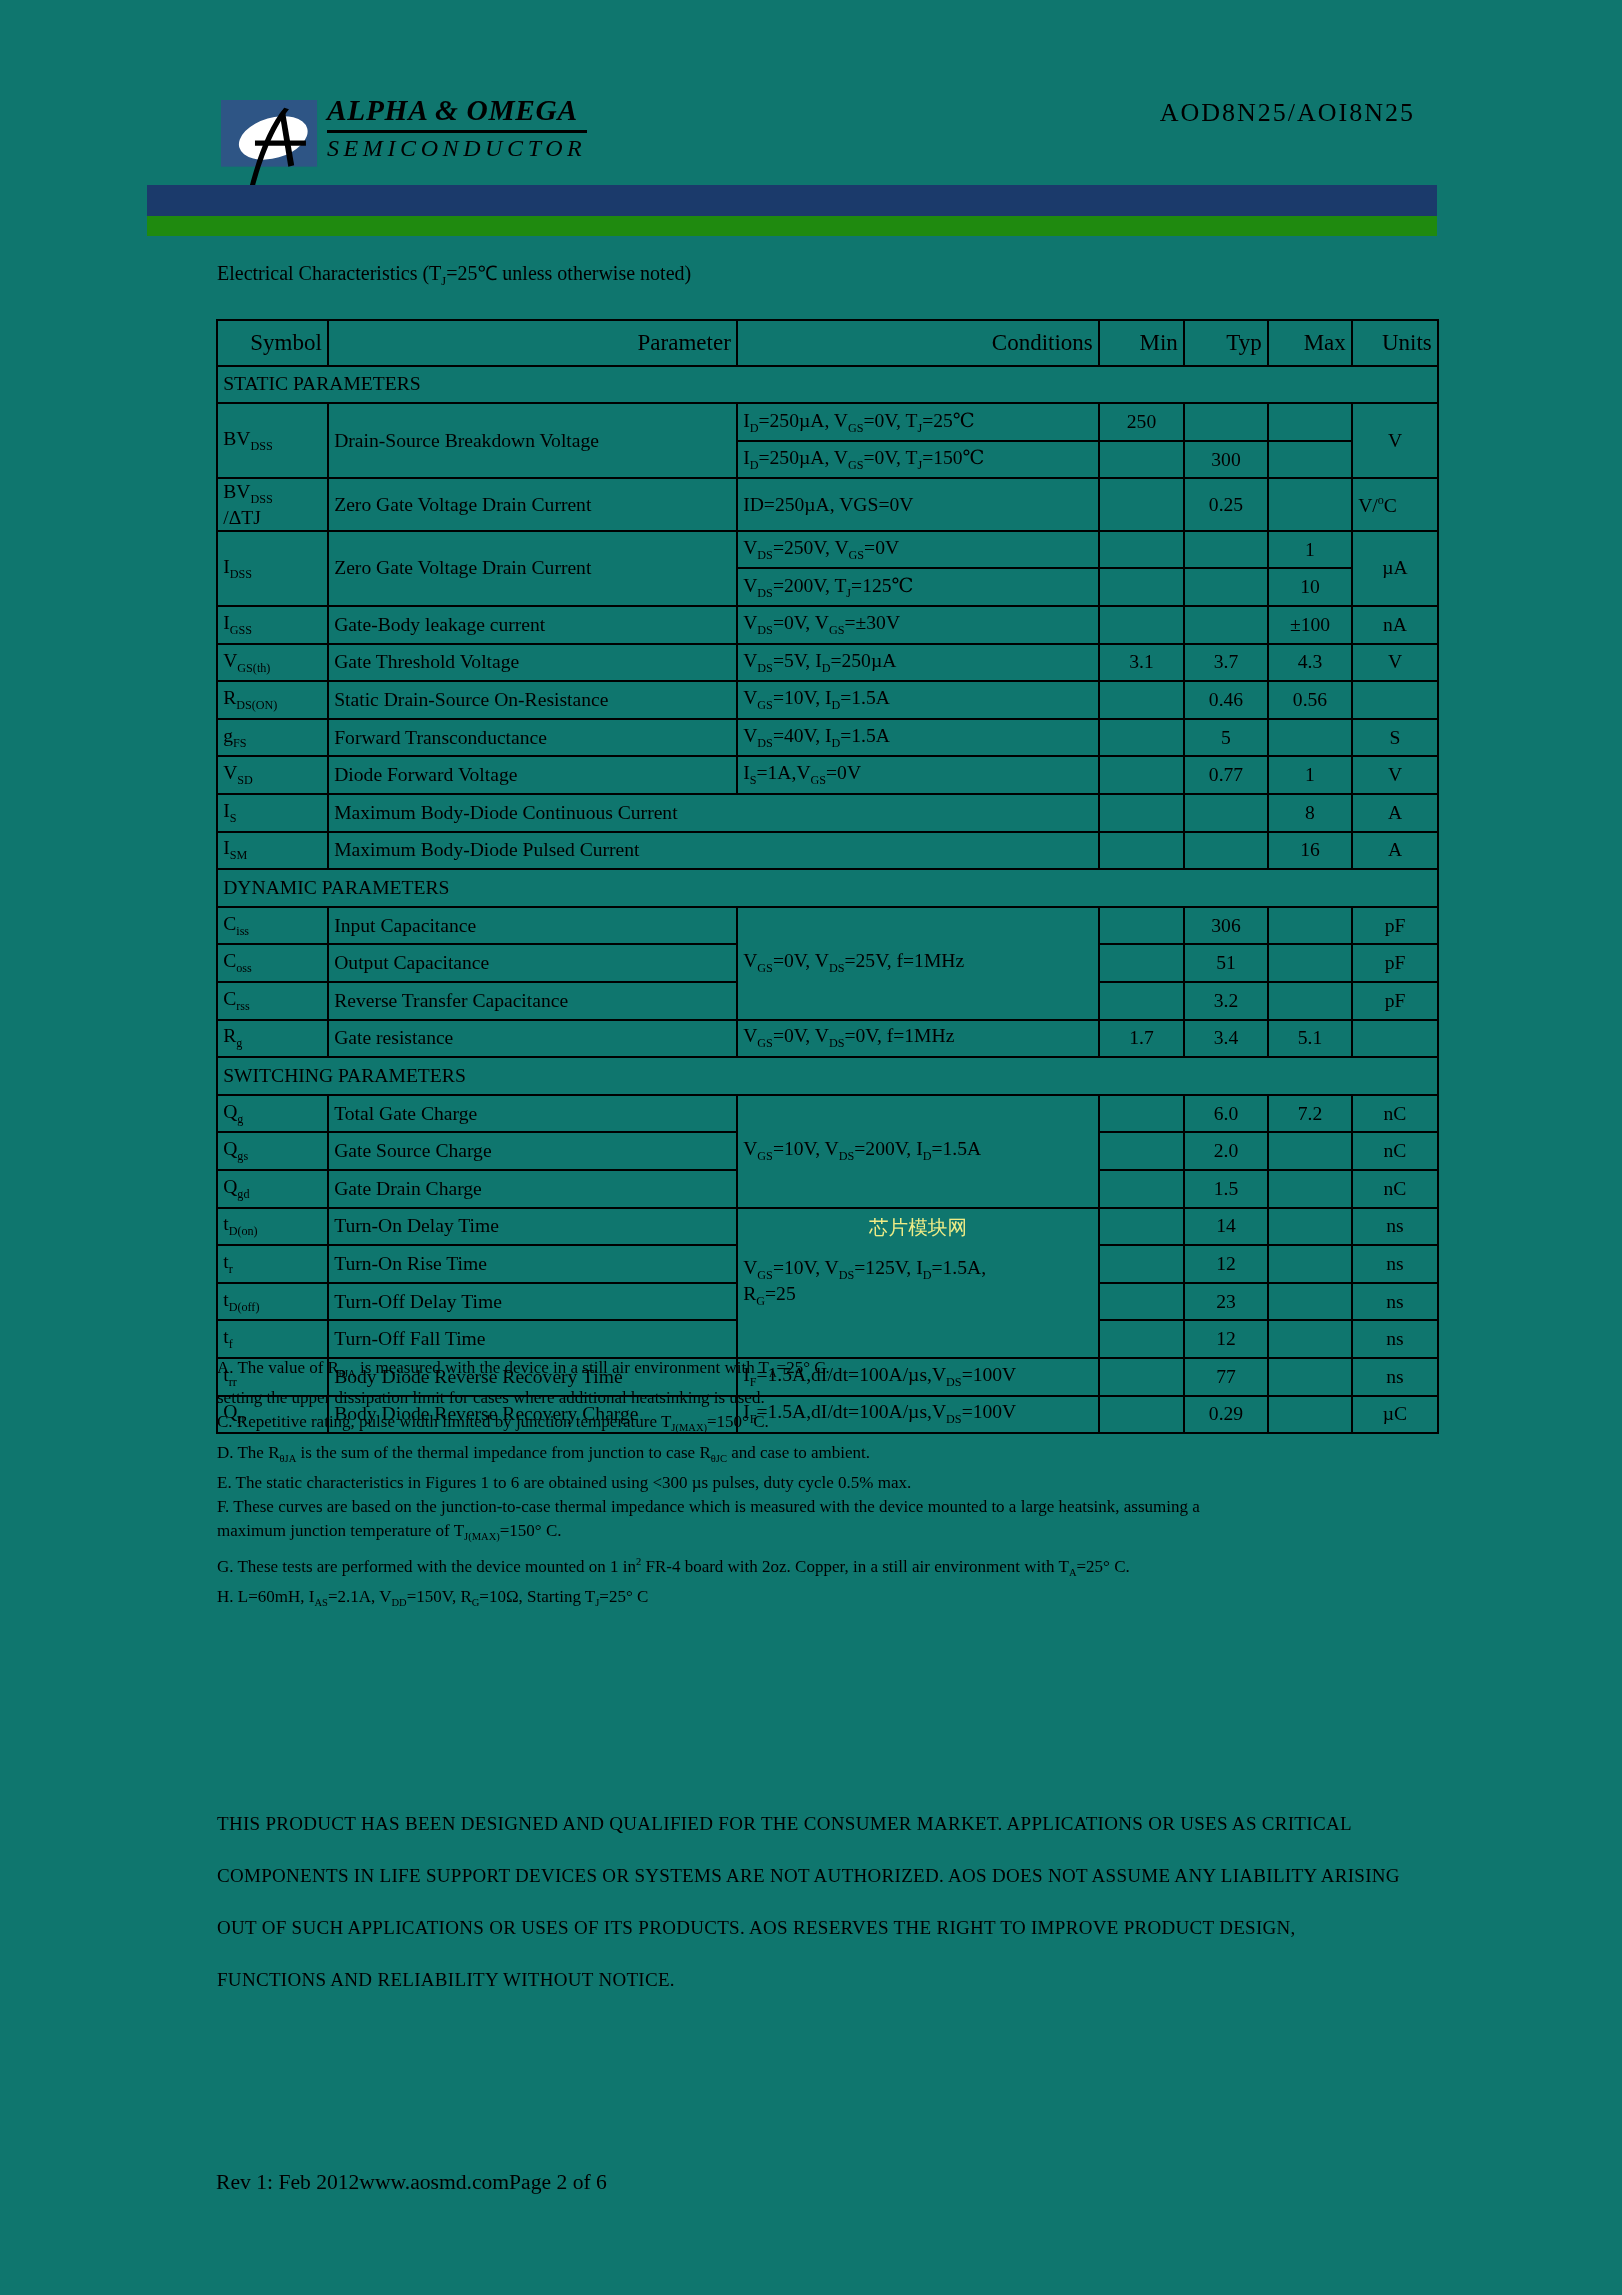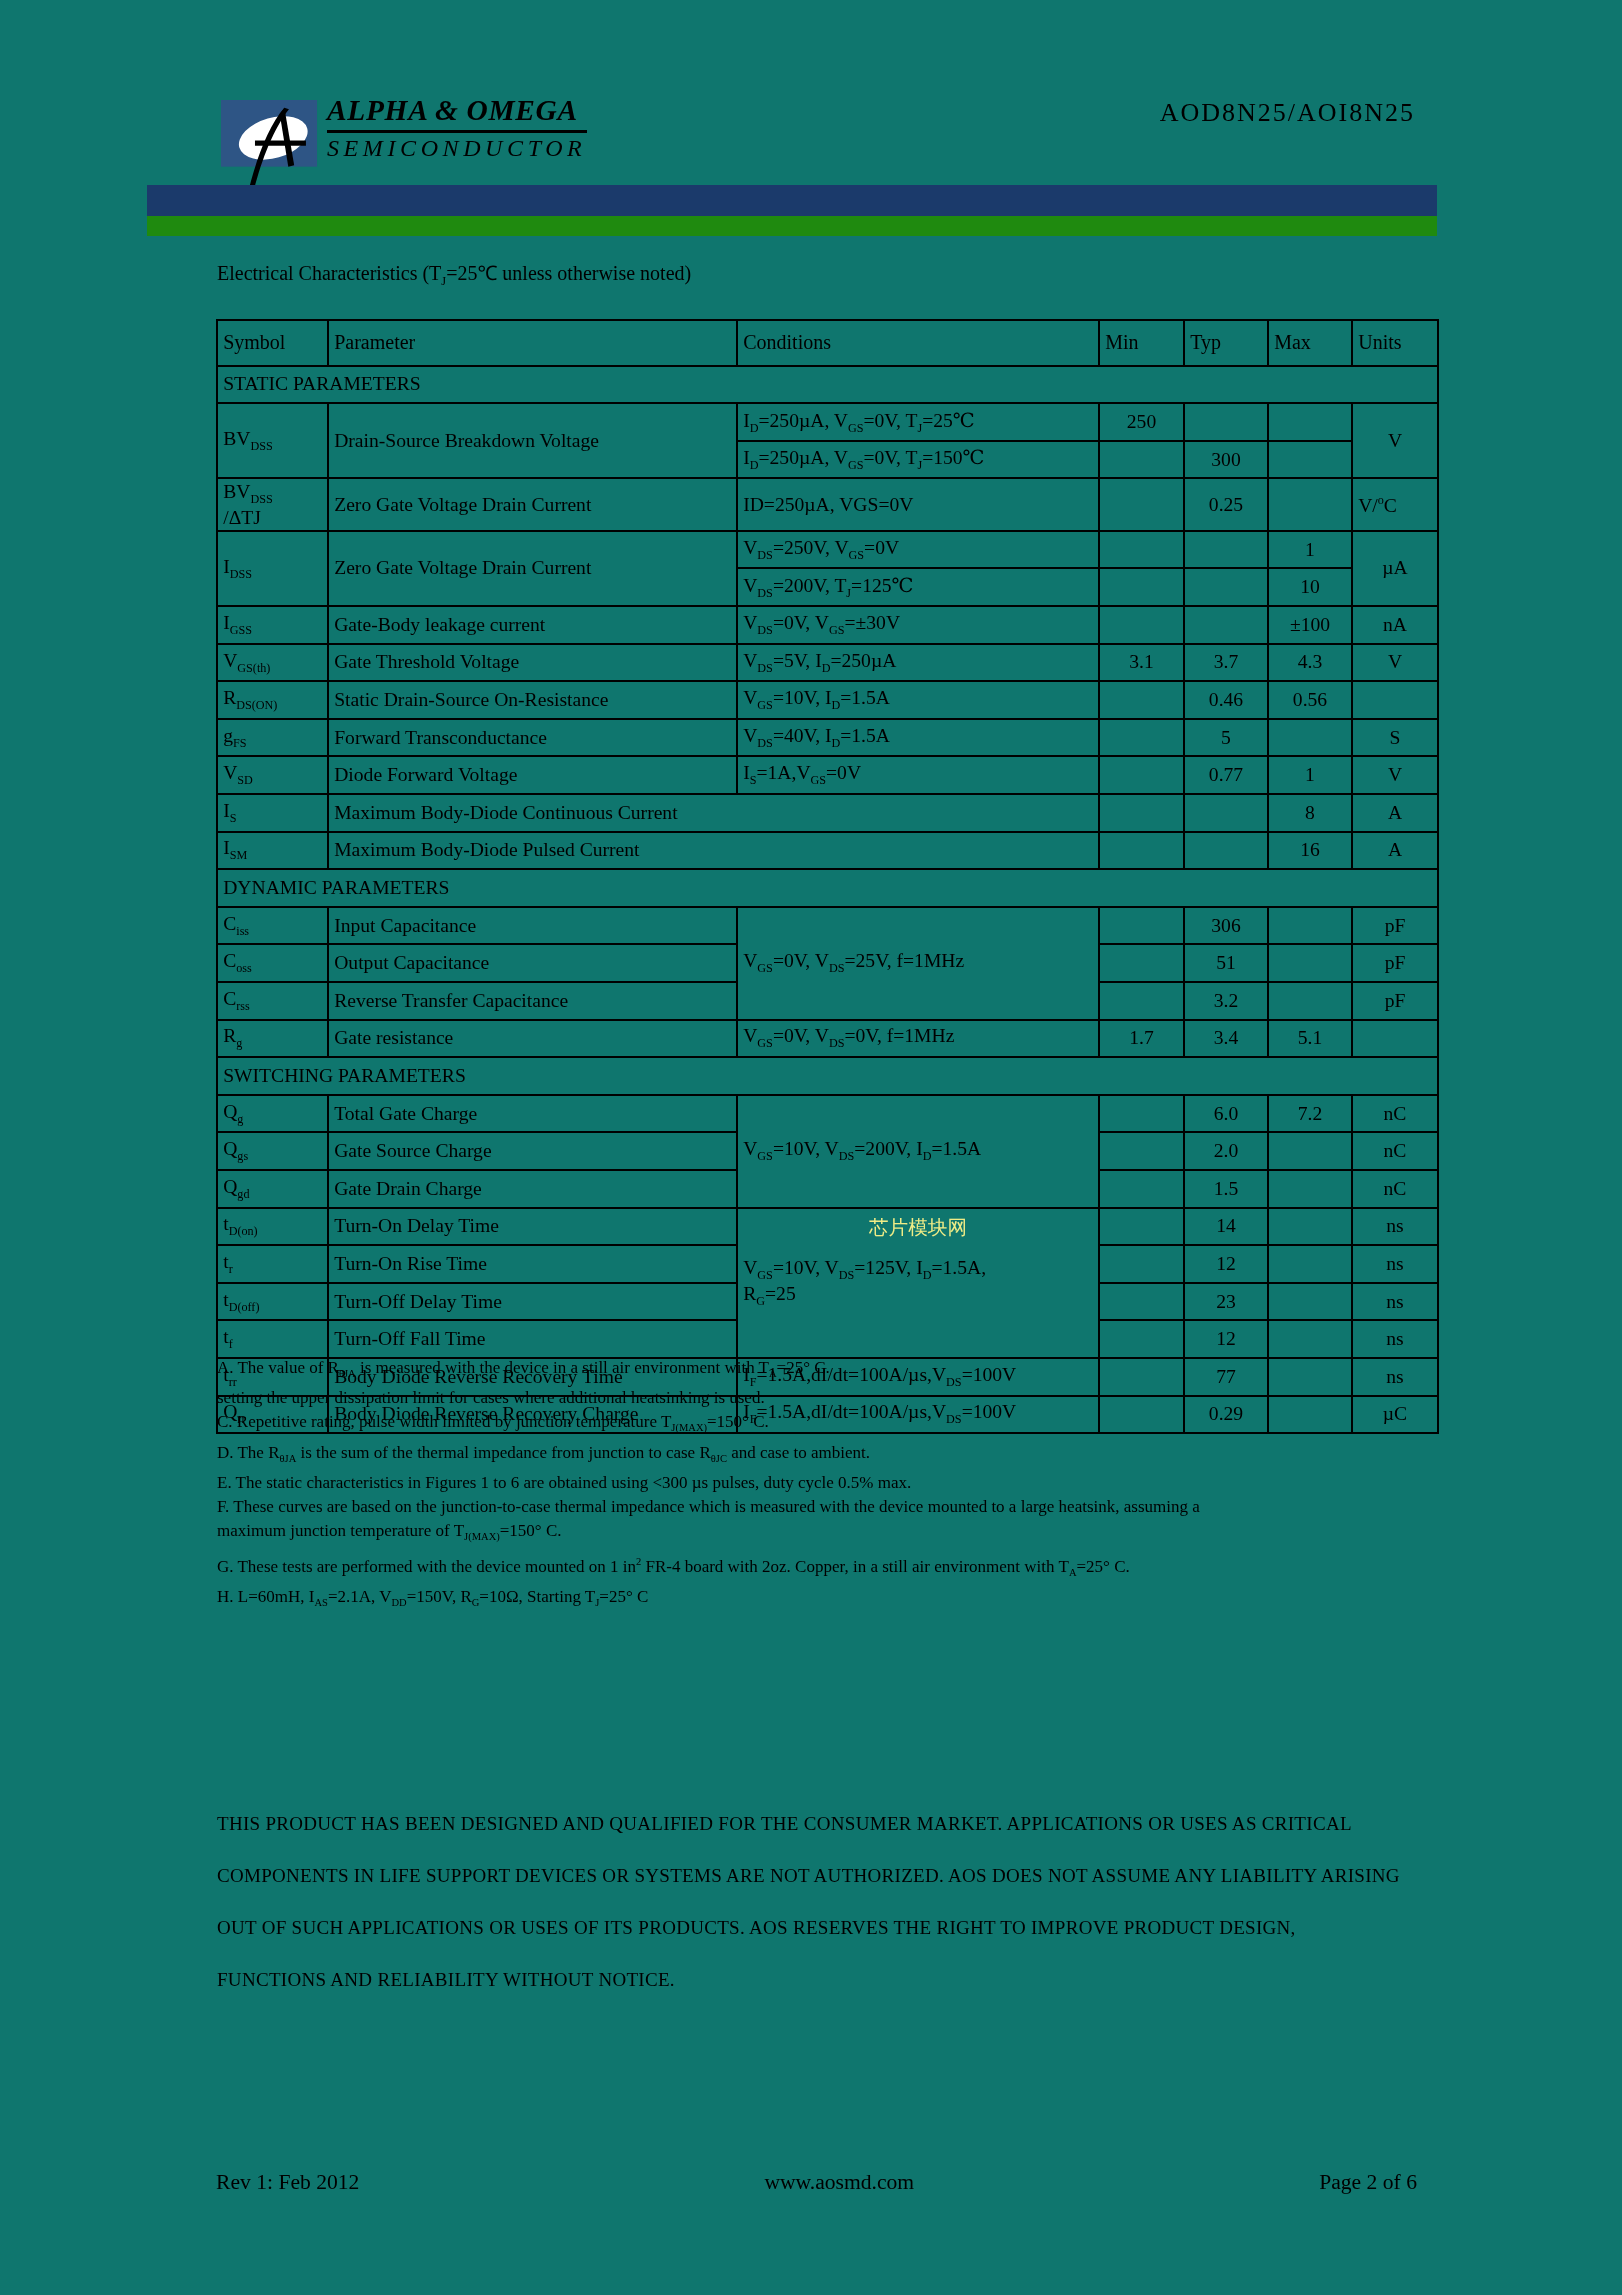--- a/index.html
+++ b/index.html
@@ -29,21 +29,21 @@
     position:absolute;left:216px;top:319px;width:1220px;
     border-collapse:collapse;table-layout:fixed;
   }
   table.params th,table.params td{
     border:2px solid #000;
     font-size:19.6px;font-weight:normal;
     padding:1.3px 5.2px;
     vertical-align:middle;
     overflow:hidden;
   }
-  table.params th{height:41px;text-align:left;font-size:20px;}
+  table.params th{height:41px;text-align:right;font-size:23px;}
   table.params td{height:33px;}
   td.sym{text-align:left;padding-left:5.2px;}
   td.par{text-align:left;padding-left:6.5px;}
   td.cond{text-align:left;padding-left:6.5px;position:relative;}
   td.num{text-align:center;}
   td.section{height:37px;text-align:left;font-size:21px;padding-left:6.5px;}
   sub{font-size:0.62em;}
   sup{font-size:0.62em;}
   .watermark{
     position:absolute;top:5.2px;left:50%;transform:translateX(-50%);
@@ -53,21 +53,21 @@
   }
   
   .notes{position:absolute;left:217px;top:1356px;width:1250px;font-size:17px;}
   .note-line{line-height:24px;}
   
   .disclaimer{position:absolute;left:217px;top:1798px;width:1112px;font-size:19px;letter-spacing:0.3px;}
   .disclaimer-line{line-height:52px;white-space:nowrap;}
   
   .footer{
     position:absolute;left:216px;top:2170px;width:1201px;
-    display:flex;justify-content:space-between;align-items:baseline;
+    display:flex;align-items:baseline;
     font-size:21.6px;
   }
 </style>
 </head>
 <body>
 
 <div class="page" style="--bar-blue: #1b3a6b; --bar-green: #1f8a0f; --watermark-yellow: #f0ec86;">
 
   <div class="logo">
     <svg width="98" height="98" viewBox="0 0 150 150">

